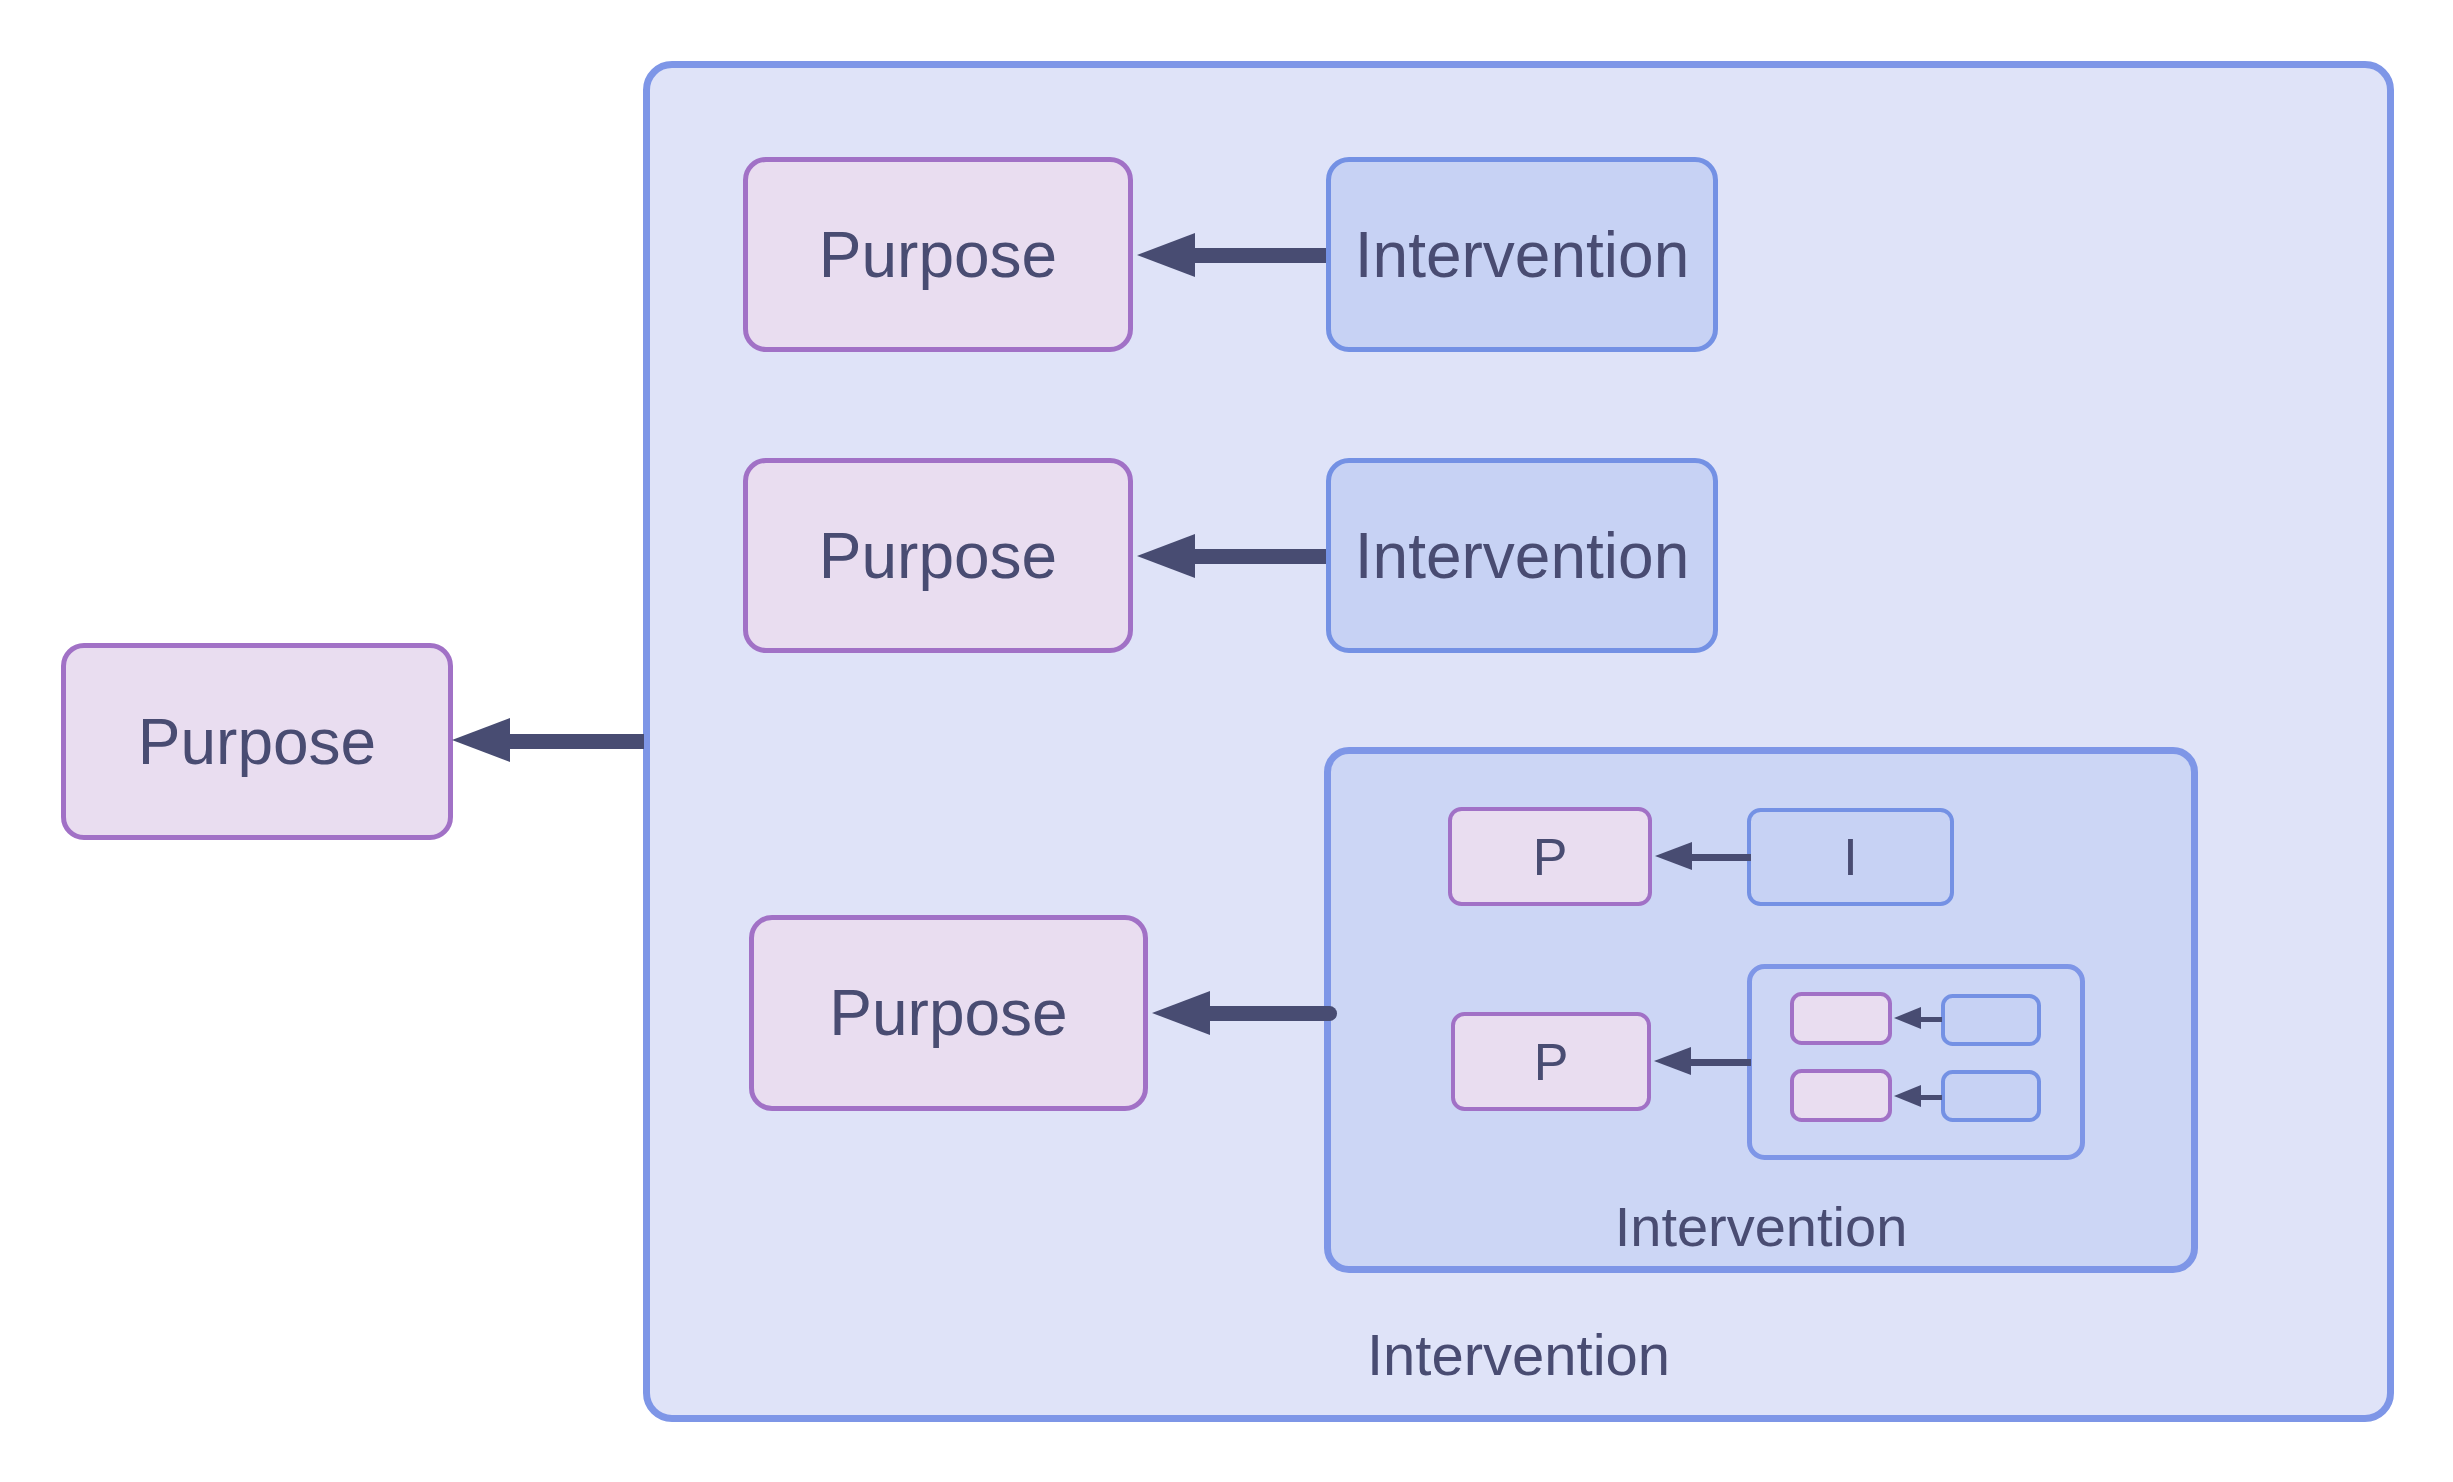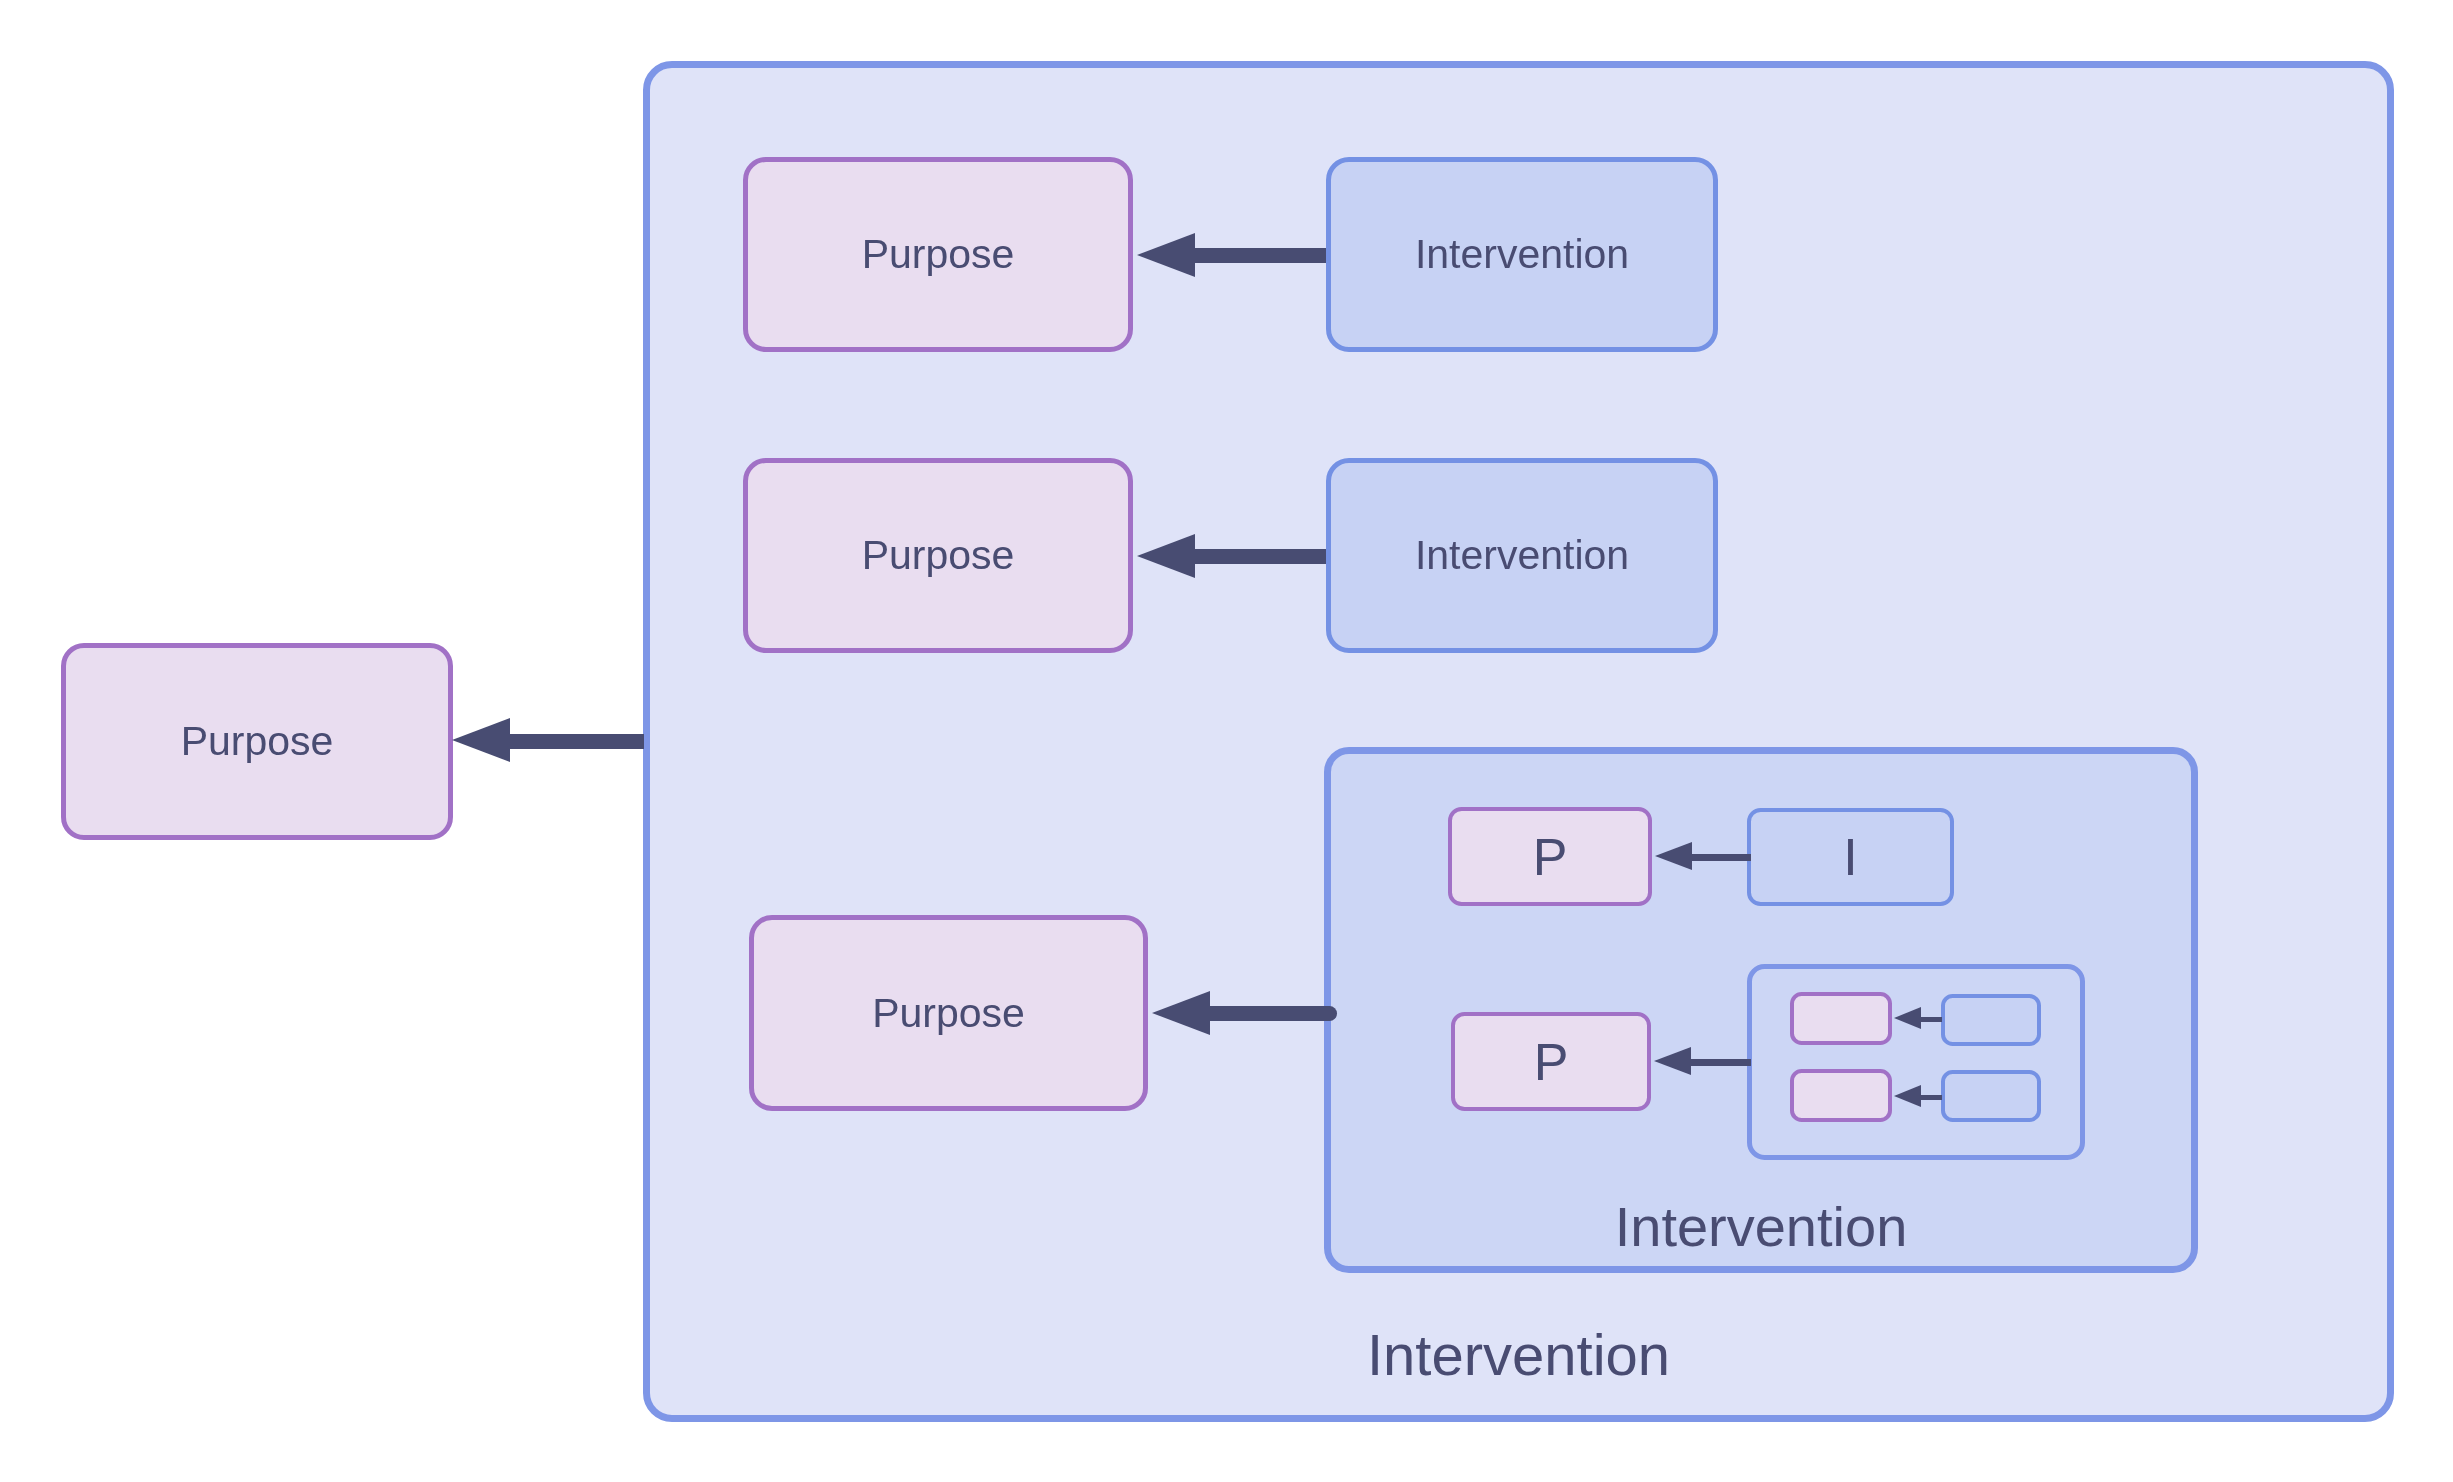--- a/index.html
+++ b/index.html
@@ -36,21 +36,21 @@
     position: absolute; text-align: center;
     color: #494c72; font-size: 58px; line-height: 1.15;
   }
   #big-container-label   { left: 643px;  top: 1322px; width: 1751px; }
   #nested-container-label{ left: 1324px; top: 1195px; width: 874px; font-size: 56px; }
 
   
   .box {
     position: absolute; box-sizing: border-box;
     display: flex; align-items: center; justify-content: center;
-    color: #494c72; font-size: 41px;
+    color: #494c72; font-size: 64px;
   }
   .purple-box { background: #e9ddf0; border: 5.8px solid #a171c6; border-radius: 23px; }
   .blue-box   { background: #c7d2f4; border: 5.8px solid #7491e4; border-radius: 23px; }
   .small  { font-size: 52px; border-radius: 13.6px; border-width: 4.9px; }
   .tiny   { border-radius: 11.6px; border-width: 4.9px; }
 
   #outer-purpose { left: 61px;   top: 643px; width: 392px; height: 197px; }
   #purpose-1     { left: 743px;  top: 157px; width: 390px; height: 195px; }
   #intervention-1{ left: 1326px; top: 157px; width: 392px; height: 195px; }
   #purpose-2     { left: 743px;  top: 458px; width: 390px; height: 195px; }

